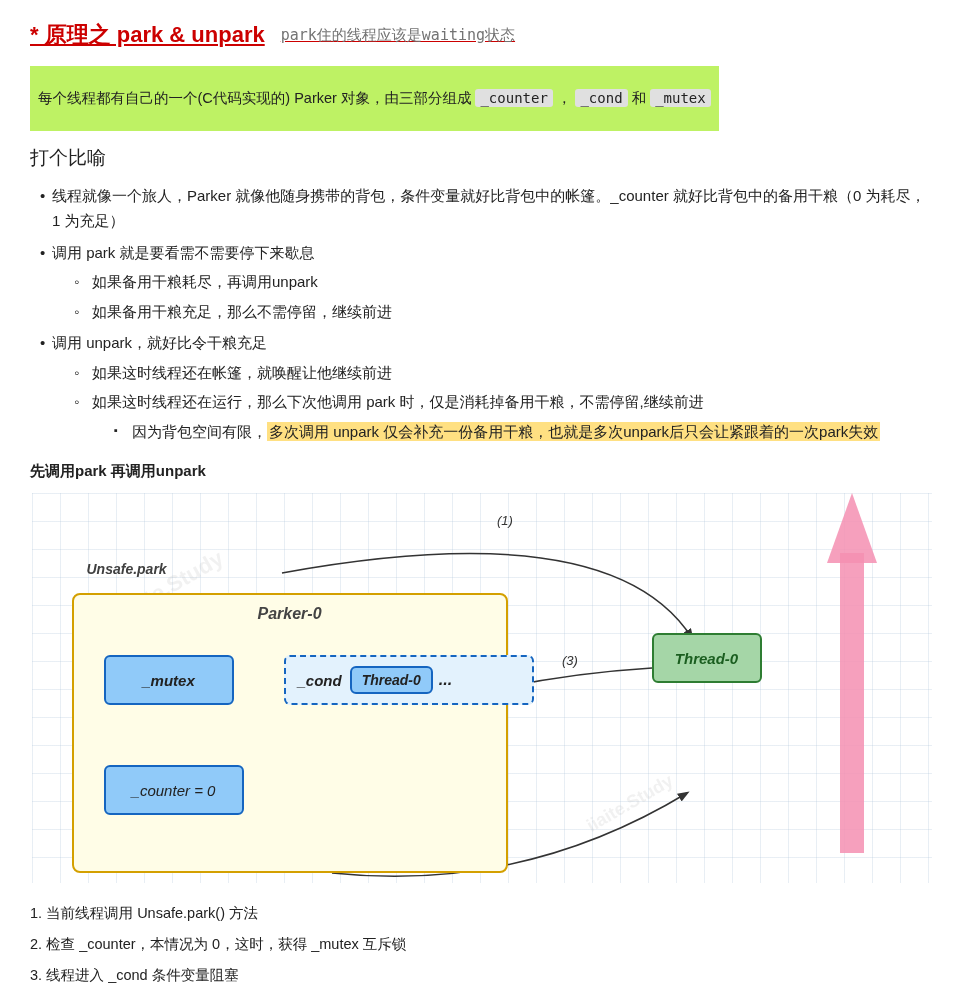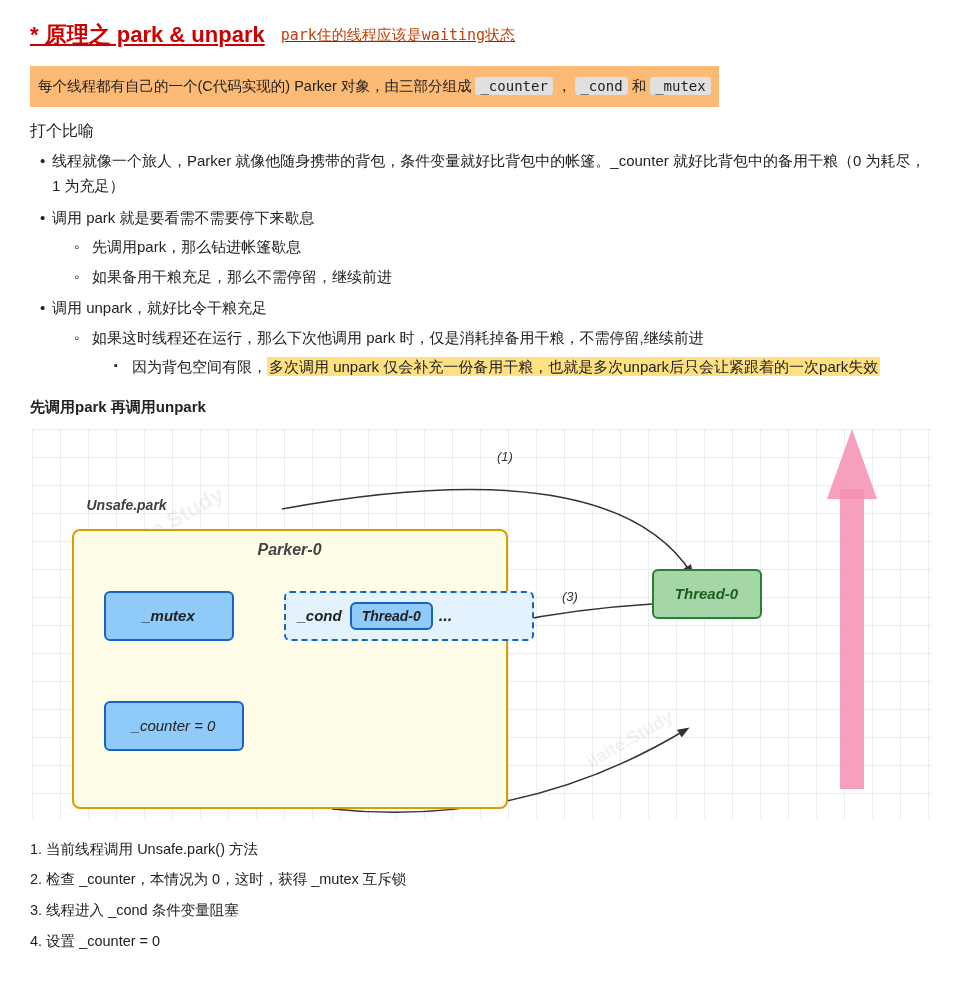--- a/index.html
+++ b/index.html
@@ -17,44 +17,44 @@
       font-weight: bold;
       color: #c00;
       margin-bottom: 16px;
       display: flex;
       align-items: center;
       gap: 16px;
       text-decoration: underline;
     }
     .page-title .subtitle {
       font-size: 15px;
-      color: #c2410c;
+      color: #737373;
       font-weight: normal;
       font-family: monospace;
     }
 
     .highlight-row {
-      background: #fdba74;
+      background: #bef264;
       display: inline-block;
-      padding: 8px 8px;
+      padding: 20px 8px;
       margin-bottom: 14px;
       font-size: 14.5px;
       line-height: 1.7;
     }
     .highlight-row .mono {
       font-family: monospace;
       background: #e0e0e0;
       padding: 1px 5px;
       border-radius: 3px;
       font-size: 14px;
     }
 
     .section-intro {
-      margin-bottom: 6px;
-      font-size: 16px;
+      margin-bottom: 12px;
+      font-size: 19px;
     }
 
     ul.main-list {
       list-style: none;
       padding-left: 10px;
       margin-bottom: 14px;
     }
     ul.main-list > li {
       margin-bottom: 6px;
       padding-left: 12px;
@@ -298,27 +298,28 @@
 </div>
 
 
 <ul class="main-list">
   <li>
     <span>线程就像一个旅人，Parker 就像他随身携带的背包，条件变量就好比背包中的帐篷。_counter 就好比背包中的备用干粮（0 为耗尽，1 为充足）</span>
   </li>
   <li>
     <span>调用 park 就是要看需不需要停下来歇息</span>
     <ul class="sub-list">
-      <li>先调用park，那么钻进帐篷歇息</li>
+      <li>如果备用干粮耗尽，再调用unpark</li>
       <li>如果备用干粮充足，那么不需停留，继续前进</li>
     </ul>
   </li>
   <li>
     <span>调用 unpark，就好比令干粮充足</span>
     <ul class="sub-list">
+      <li>如果这时线程还在帐篷，就唤醒让他继续前进</li>
       <li>
         如果这时线程还在运行，那么下次他调用 park 时，仅是消耗掉备用干粮，不需停留,继续前进
         <ul class="sub-sub-list">
           <li>
             因为背包空间有限，<span class="highlight-yellow">多次调用 unpark 仅会补充一份备用干粮，也就是多次unpark后只会让紧跟着的一次park失效</span>
           </li>
         </ul>
       </li>
     </ul>
   </li>

